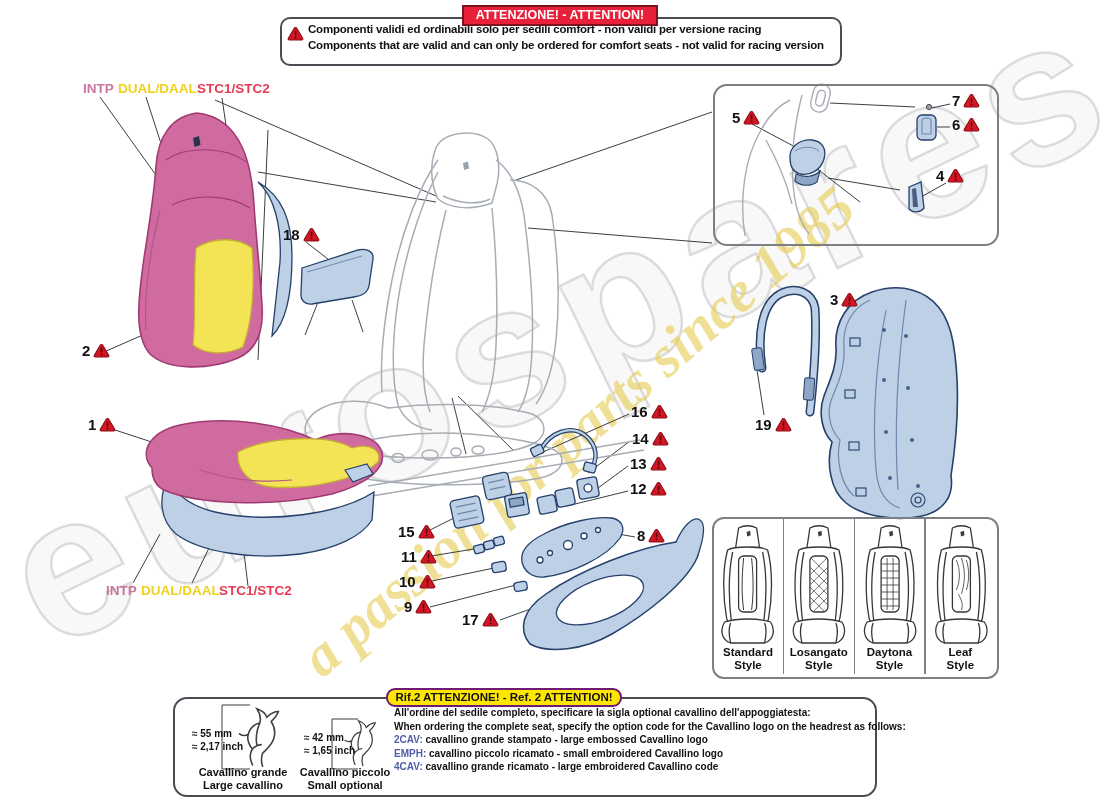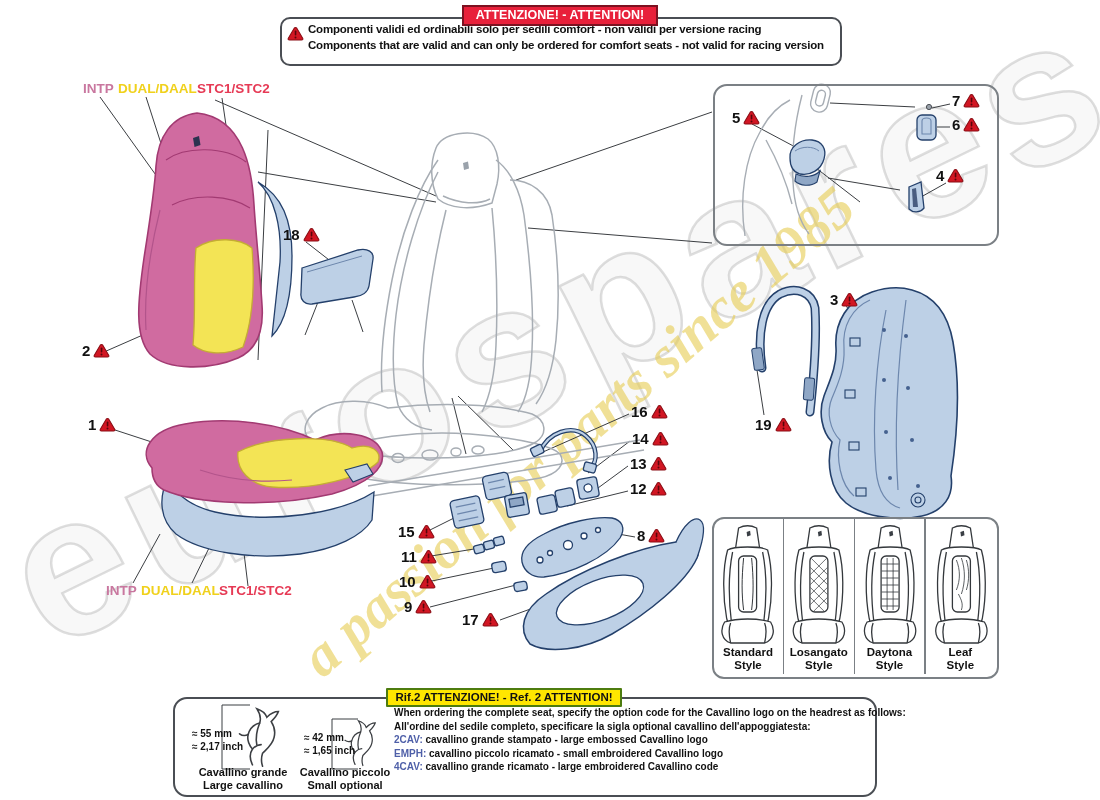--- a/index.html
+++ b/index.html
@@ -15,21 +15,21 @@
     font-family:"Liberation Serif",serif;color:rgba(230,205,85,.62);
     transform:rotate(-41deg);transform-origin:left center;z-index:0;}
   svg.scene{position:absolute;left:0;top:0;z-index:1;}
   .box{position:absolute;border:2px solid #7b8085;border-radius:14px;z-index:2;}
   .dark{border-color:#4a4e54;border-radius:10px;}
   .pill{position:absolute;z-index:6;text-align:center;font-weight:bold;color:#fff;
         border-radius:0;}
   #top-pill{left:462px;top:5px;width:192px;height:17px;line-height:17px;font-size:12.5px;
         background:#e8203a;border:2px solid #7d1120;}
   #bottom-pill{left:386px;top:688px;width:232px;height:15px;line-height:15px;font-size:11.5px;
-        background:#ffe600;border:2px solid #4d7c0f;color:#111;border-radius:1px;}
+        background:#ffe600;border:2px solid #701a75;color:#111;border-radius:9px;}
   .warn-line{position:absolute;left:308px;font-size:11.5px;font-weight:bold;color:#111;
         letter-spacing:-0.2px;z-index:4;white-space:nowrap;}
   .trim{position:absolute;font-size:13.5px;font-weight:bold;z-index:4;white-space:nowrap;}
   .callout{position:absolute;display:flex;align-items:center;gap:3px;
         font-size:15px;font-weight:bold;color:#111;z-index:5;}
   .callout svg{width:17px;height:15px;}
   .style-label{position:absolute;width:72px;text-align:center;font-size:11.5px;
         font-weight:bold;color:#111;line-height:13px;z-index:4;}
   .vdiv{position:absolute;width:1.5px;background:#7b8085;top:519px;height:155px;z-index:2;}
   .dims{position:absolute;font-size:10px;font-weight:bold;color:#111;line-height:13px;z-index:4;white-space:nowrap;padding-left:17px;}
@@ -433,20 +433,20 @@
   </div>
   <div class="caption" style="left:181px;top:766px">
     <div>Cavallino grande</div>
       <div>Large cavallino</div>
   </div>
   <div class="caption" style="left:283px;top:766px">
     <div>Cavallino piccolo</div>
       <div>Small optional</div>
   </div>
   <div id="ref2-text">
+    <div class="nw">All'ordine del sedile completo, specificare la sigla optional cavallino dell'appoggiatesta:</div>
     <div class="nw">When ordering the complete seat, specify the option code for the Cavallino logo on the headrest as follows:</div>
-    <div class="nw">All'ordine del sedile completo, specificare la sigla optional cavallino dell'appoggiatesta:</div>
     <div class="nw"><span class="code">2CAV:</span> <span>cavallino grande stampato - large embossed Cavallino logo</span></div>
     <div class="nw"><span class="code">EMPH:</span> <span>cavallino piccolo ricamato - small embroidered Cavallino logo</span></div>
     <div class="nw"><span class="code">4CAV:</span> <span>cavallino grande ricamato - large embroidered Cavallino code</span></div>
   </div>
 
 </div>
 
 </body></html>

